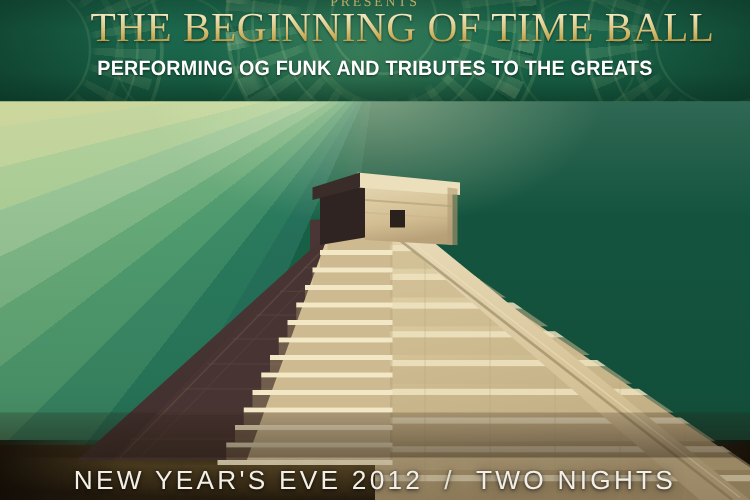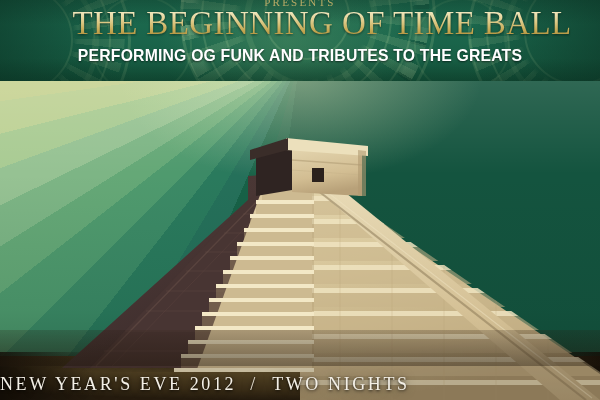--- a/index.html
+++ b/index.html
@@ -221,23 +221,24 @@
     width: 600px; height: 400px;
     z-index: 9;
     pointer-events: none;
   }
 
   
   #bottom-text {
     position: absolute;
     left: 0; right: 0;
     bottom: 2px;
+    text-align: center;
     z-index: 12;
-    font-family: Liberation Serif, serif;
-    font-size: 18px;
+    font-family: Liberation Sans, sans-serif;
+    font-size: 21px;
     line-height: 27px;
     letter-spacing: 2.6px;
     color: #f3efe6;
     white-space: nowrap;
     text-shadow: 0 1px 3px rgba(0,0,0,0.75), 0 0 10px rgba(0,0,0,0.5);
   }
   #bottom-text .sep { color: #e8e2d4; }
 </style>
 </head>
 <body>

